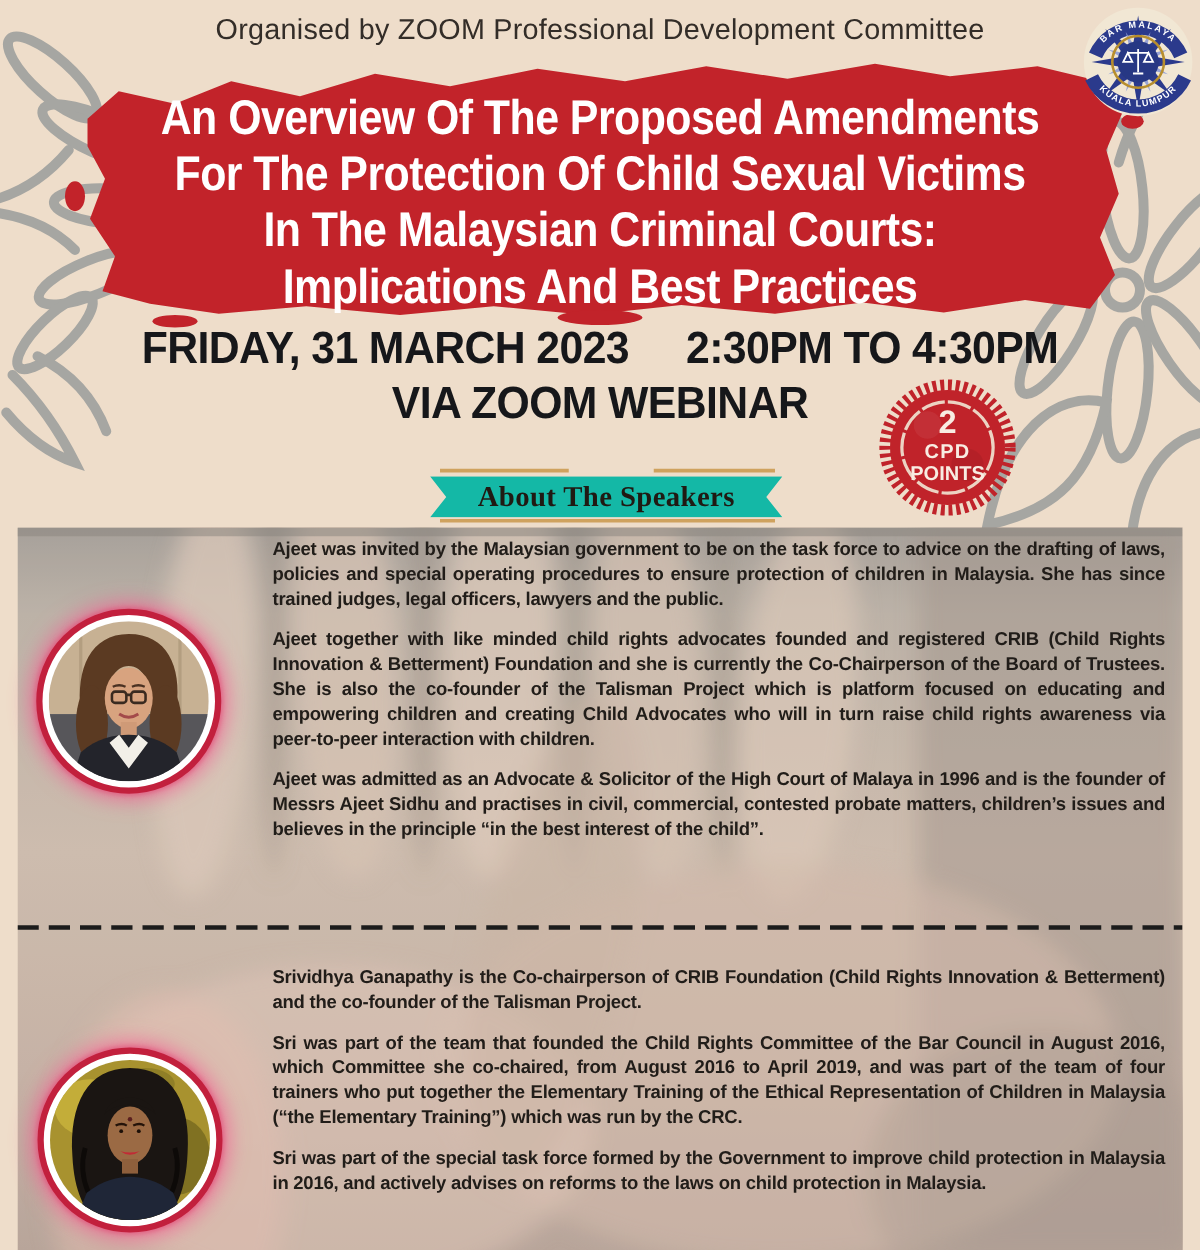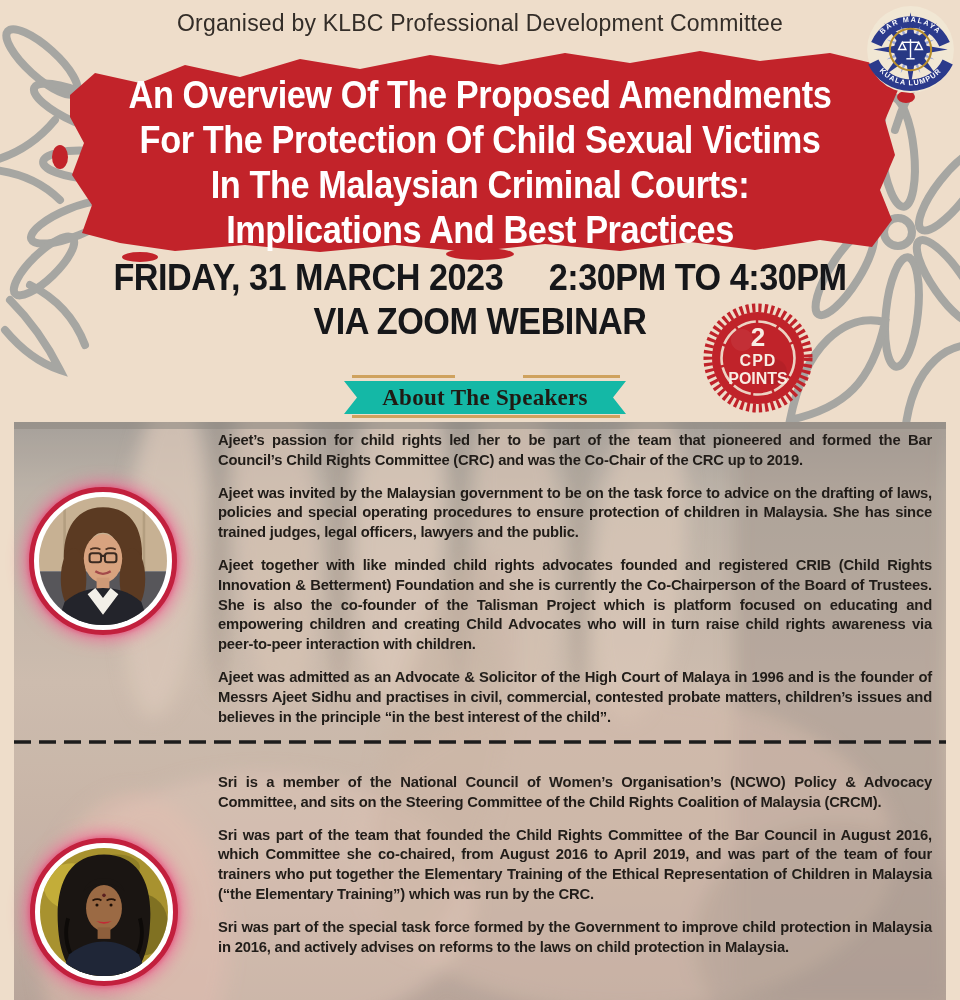--- a/index.html
+++ b/index.html
@@ -110,21 +110,21 @@
     <ellipse cx="902" cy="312" rx="16" ry="55" transform="rotate(6 902 312)"></ellipse>
     <ellipse cx="948" cy="282" rx="15" ry="50" transform="rotate(-35 948 282)"></ellipse>
     <ellipse cx="952" cy="190" rx="15" ry="50" transform="rotate(38 952 190)"></ellipse>
     <path d="M790,420 C805,345 845,312 885,322 C872,382 845,408 790,420 Z"></path>
     <path d="M905,432 C912,365 950,335 990,348"></path>
     <path d="M930,60 Q905,95 895,130"></path>
     <circle cx="898" cy="232" r="14"></circle>
   </g>
 </svg>
 
-<div class="abs organiser">Organised by KLBC Professional Development Committee</div>
+<div class="abs organiser">Organised by ZOOM Professional Development Committee</div>
 
 <svg class="abs logo" viewBox="0 0 90 90" aria-hidden="true">
   <defs>
     <path id="arcTop" d="M12,40 A36,36 0 0 1 78,40"></path>
     <path id="arcBot" d="M9,57 A40,40 0 0 0 81,57"></path>
   </defs>
   <circle cx="45" cy="45" r="42" fill="#f1e7d4"></circle>
   <path d="M12,40 A36,36 0 0 1 78,40" fill="none" stroke="#2b3a8c" stroke-width="11"></path>
   <path d="M9,57 A40,40 0 0 0 81,57" fill="none" stroke="#2b3a8c" stroke-width="11"></path>
   <g fill="#2b3a8c">
@@ -254,21 +254,20 @@
     <rect x="51.5" y="44" width="9" height="7" rx="2" fill="none" stroke="#3a2a20" stroke-width="1.6"></rect>
     <line x1="48.5" y1="46" x2="51.5" y2="46" stroke="#3a2a20" stroke-width="1.6"></line>
     <path d="M40,41 q4,-2 8,0 M52,41 q4,-2 8,0" stroke="#4a3122" stroke-width="1.4" fill="none"></path>
     <path d="M44,58 q6,4 12,0" stroke="#a34a4a" stroke-width="1.8" fill="none"></path>
     <path d="M14,100 L20,82 C30,73 41,71 50,71 C59,71 70,73 80,82 L86,100 Z" fill="#23242b"></path>
     <path d="M38,76 L50,92 L62,76 L56,71 L50,79 L44,71 Z" fill="#f2efe8"></path>
   </svg>
 </div>
 
 <div class="abs bio bio-1">
-  <p>Ajeet’s passion for child rights led her to be part of the team that pioneered and formed the Bar Council’s Child Rights Committee (CRC) and was the Co-Chair of the CRC up to 2019.</p>
   <p>Ajeet was invited by the Malaysian government to be on the task force to advice on the drafting of laws, policies and special operating procedures to ensure protection of children in Malaysia. She has since trained judges, legal officers, lawyers and the public.</p>
   <p>Ajeet together with like minded child rights advocates founded and registered CRIB (Child Rights Innovation &amp; Betterment) Foundation and she is currently the Co-Chairperson of the Board of Trustees. She is also the co-founder of the Talisman Project which is platform focused on educating and empowering children and creating Child Advocates who will in turn raise child rights awareness via peer-to-peer interaction with children.</p>
   <p>Ajeet was admitted as an Advocate &amp; Solicitor of the High Court of Malaya in 1996 and is the founder of Messrs Ajeet Sidhu and practises in civil, commercial, contested probate matters, children’s issues and believes in the principle “in the best interest of the child”.</p>
 </div>
 
 <svg class="abs divider" viewBox="0 0 932 6" preserveAspectRatio="none" aria-hidden="true">
   <line x1="0" y1="3" x2="932" y2="3" stroke="#1c1c1c" stroke-width="3.6" stroke-dasharray="17 8"></line>
 </svg>
 
 <div class="abs photo photo-2">
@@ -285,16 +284,16 @@
     <circle cx="50" cy="37" r="1.4" fill="#5a1f1f"></circle>
     <path d="M41,41 q4,-2 7,0 M52,41 q4,-2 7,0" stroke="#241309" stroke-width="1.4" fill="none"></path>
     <circle cx="44.5" cy="44.5" r="1.2" fill="#1c0f07"></circle>
     <circle cx="55.5" cy="44.5" r="1.2" fill="#1c0f07"></circle>
     <path d="M44,57 q6,4.5 12,0 q-6,1.5 -12,0 Z" fill="#c22a35"></path>
     <path d="M16,100 L23,83 C33,75 43,73 50,73 C57,73 67,75 77,83 L84,100 Z" fill="#1f2637"></path>
   </svg>
 </div>
 
 <div class="abs bio bio-2">
-  <p>Sri is a member of the National Council of Women’s Organisation’s (NCWO) Policy &amp; Advocacy Committee, and sits on the Steering Committee of the Child Rights Coalition of Malaysia (CRCM).</p>
+  <p>Srividhya Ganapathy is the Co-chairperson of CRIB Foundation (Child Rights Innovation &amp; Betterment) and the co-founder of the Talisman Project.</p>
   <p>Sri was part of the team that founded the Child Rights Committee of the Bar Council in August 2016, which Committee she co-chaired, from August 2016 to April 2019, and was part of the team of four trainers who put together the Elementary Training of the Ethical Representation of Children in Malaysia (“the Elementary Training”) which was run by the CRC.</p>
   <p>Sri was part of the special task force formed by the Government to improve child protection in Malaysia in 2016, and actively advises on reforms to the laws on child protection in Malaysia.</p>
 </div>
 
 </body></html>

